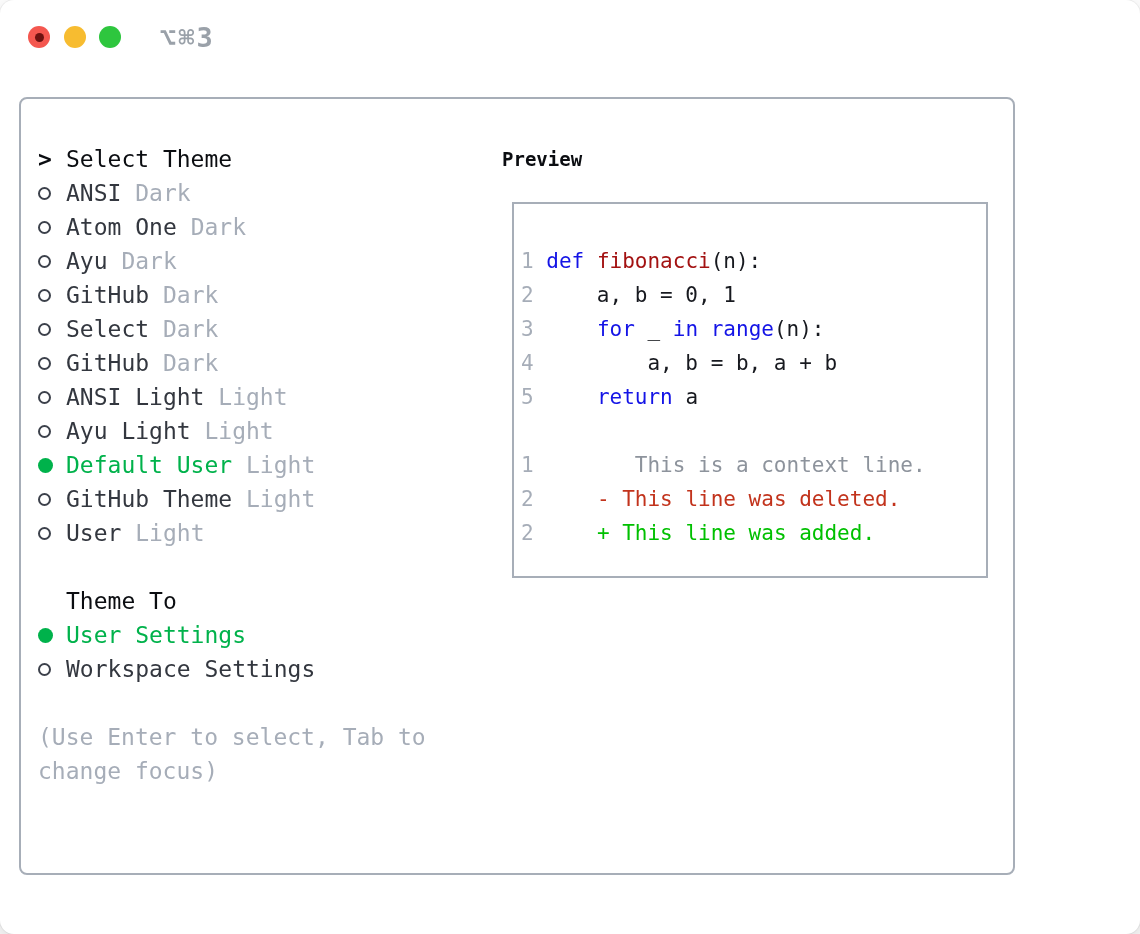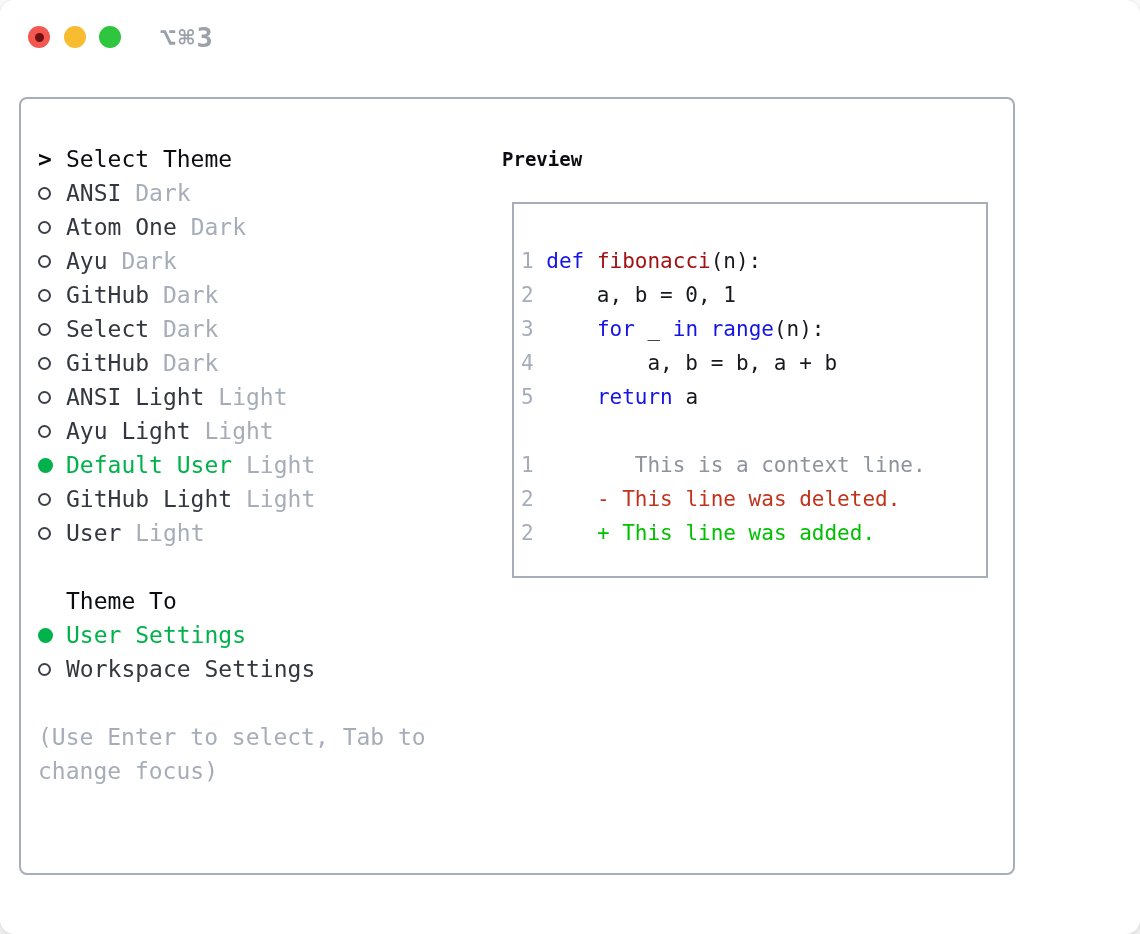--- a/index.html
+++ b/index.html
@@ -72,21 +72,21 @@
         <div class="row"><span class="iconbox"><span class="caret">&gt;</span></span><span class="txt hdr">Select Theme</span></div>
         <div class="row"><span class="iconbox"><span class="circle"></span></span><span class="txt"><span class="nm">ANSI</span><span class="tg"> Dark</span></span></div>
         <div class="row"><span class="iconbox"><span class="circle"></span></span><span class="txt"><span class="nm">Atom One</span><span class="tg"> Dark</span></span></div>
         <div class="row"><span class="iconbox"><span class="circle"></span></span><span class="txt"><span class="nm">Ayu</span><span class="tg"> Dark</span></span></div>
         <div class="row"><span class="iconbox"><span class="circle"></span></span><span class="txt"><span class="nm">GitHub</span><span class="tg"> Dark</span></span></div>
         <div class="row"><span class="iconbox"><span class="circle"></span></span><span class="txt"><span class="nm">Select</span><span class="tg"> Dark</span></span></div>
         <div class="row"><span class="iconbox"><span class="circle"></span></span><span class="txt"><span class="nm">GitHub</span><span class="tg"> Dark</span></span></div>
         <div class="row"><span class="iconbox"><span class="circle"></span></span><span class="txt"><span class="nm">ANSI Light</span><span class="tg"> Light</span></span></div>
         <div class="row"><span class="iconbox"><span class="circle"></span></span><span class="txt"><span class="nm">Ayu Light</span><span class="tg"> Light</span></span></div>
         <div class="row"><span class="iconbox"><span class="circle sel"></span></span><span class="txt"><span class="nm sel">Default User</span><span class="tg"> Light</span></span></div>
-        <div class="row"><span class="iconbox"><span class="circle"></span></span><span class="txt"><span class="nm">GitHub Light</span><span class="tg"> Light</span></span></div>
+        <div class="row"><span class="iconbox"><span class="circle"></span></span><span class="txt"><span class="nm">GitHub Theme</span><span class="tg"> Light</span></span></div>
         <div class="row"><span class="iconbox"><span class="circle"></span></span><span class="txt"><span class="nm">User</span><span class="tg"> Light</span></span></div>
         <div class="row"></div>
         <div class="row"><span class="iconbox"></span><span class="txt subhdr">Theme To</span></div>
         <div class="row"><span class="iconbox"><span class="circle sel"></span></span><span class="txt nm sel">User Settings</span></div>
         <div class="row"><span class="iconbox"><span class="circle"></span></span><span class="txt nm">Workspace Settings</span></div>
         <div class="row"></div>
         <div class="row"><span class="txt hint">(Use Enter to select, Tab to</span></div>
         <div class="row"><span class="txt hint">change focus)</span></div>
       </div>
     <div class="preview-title">Preview</div>

